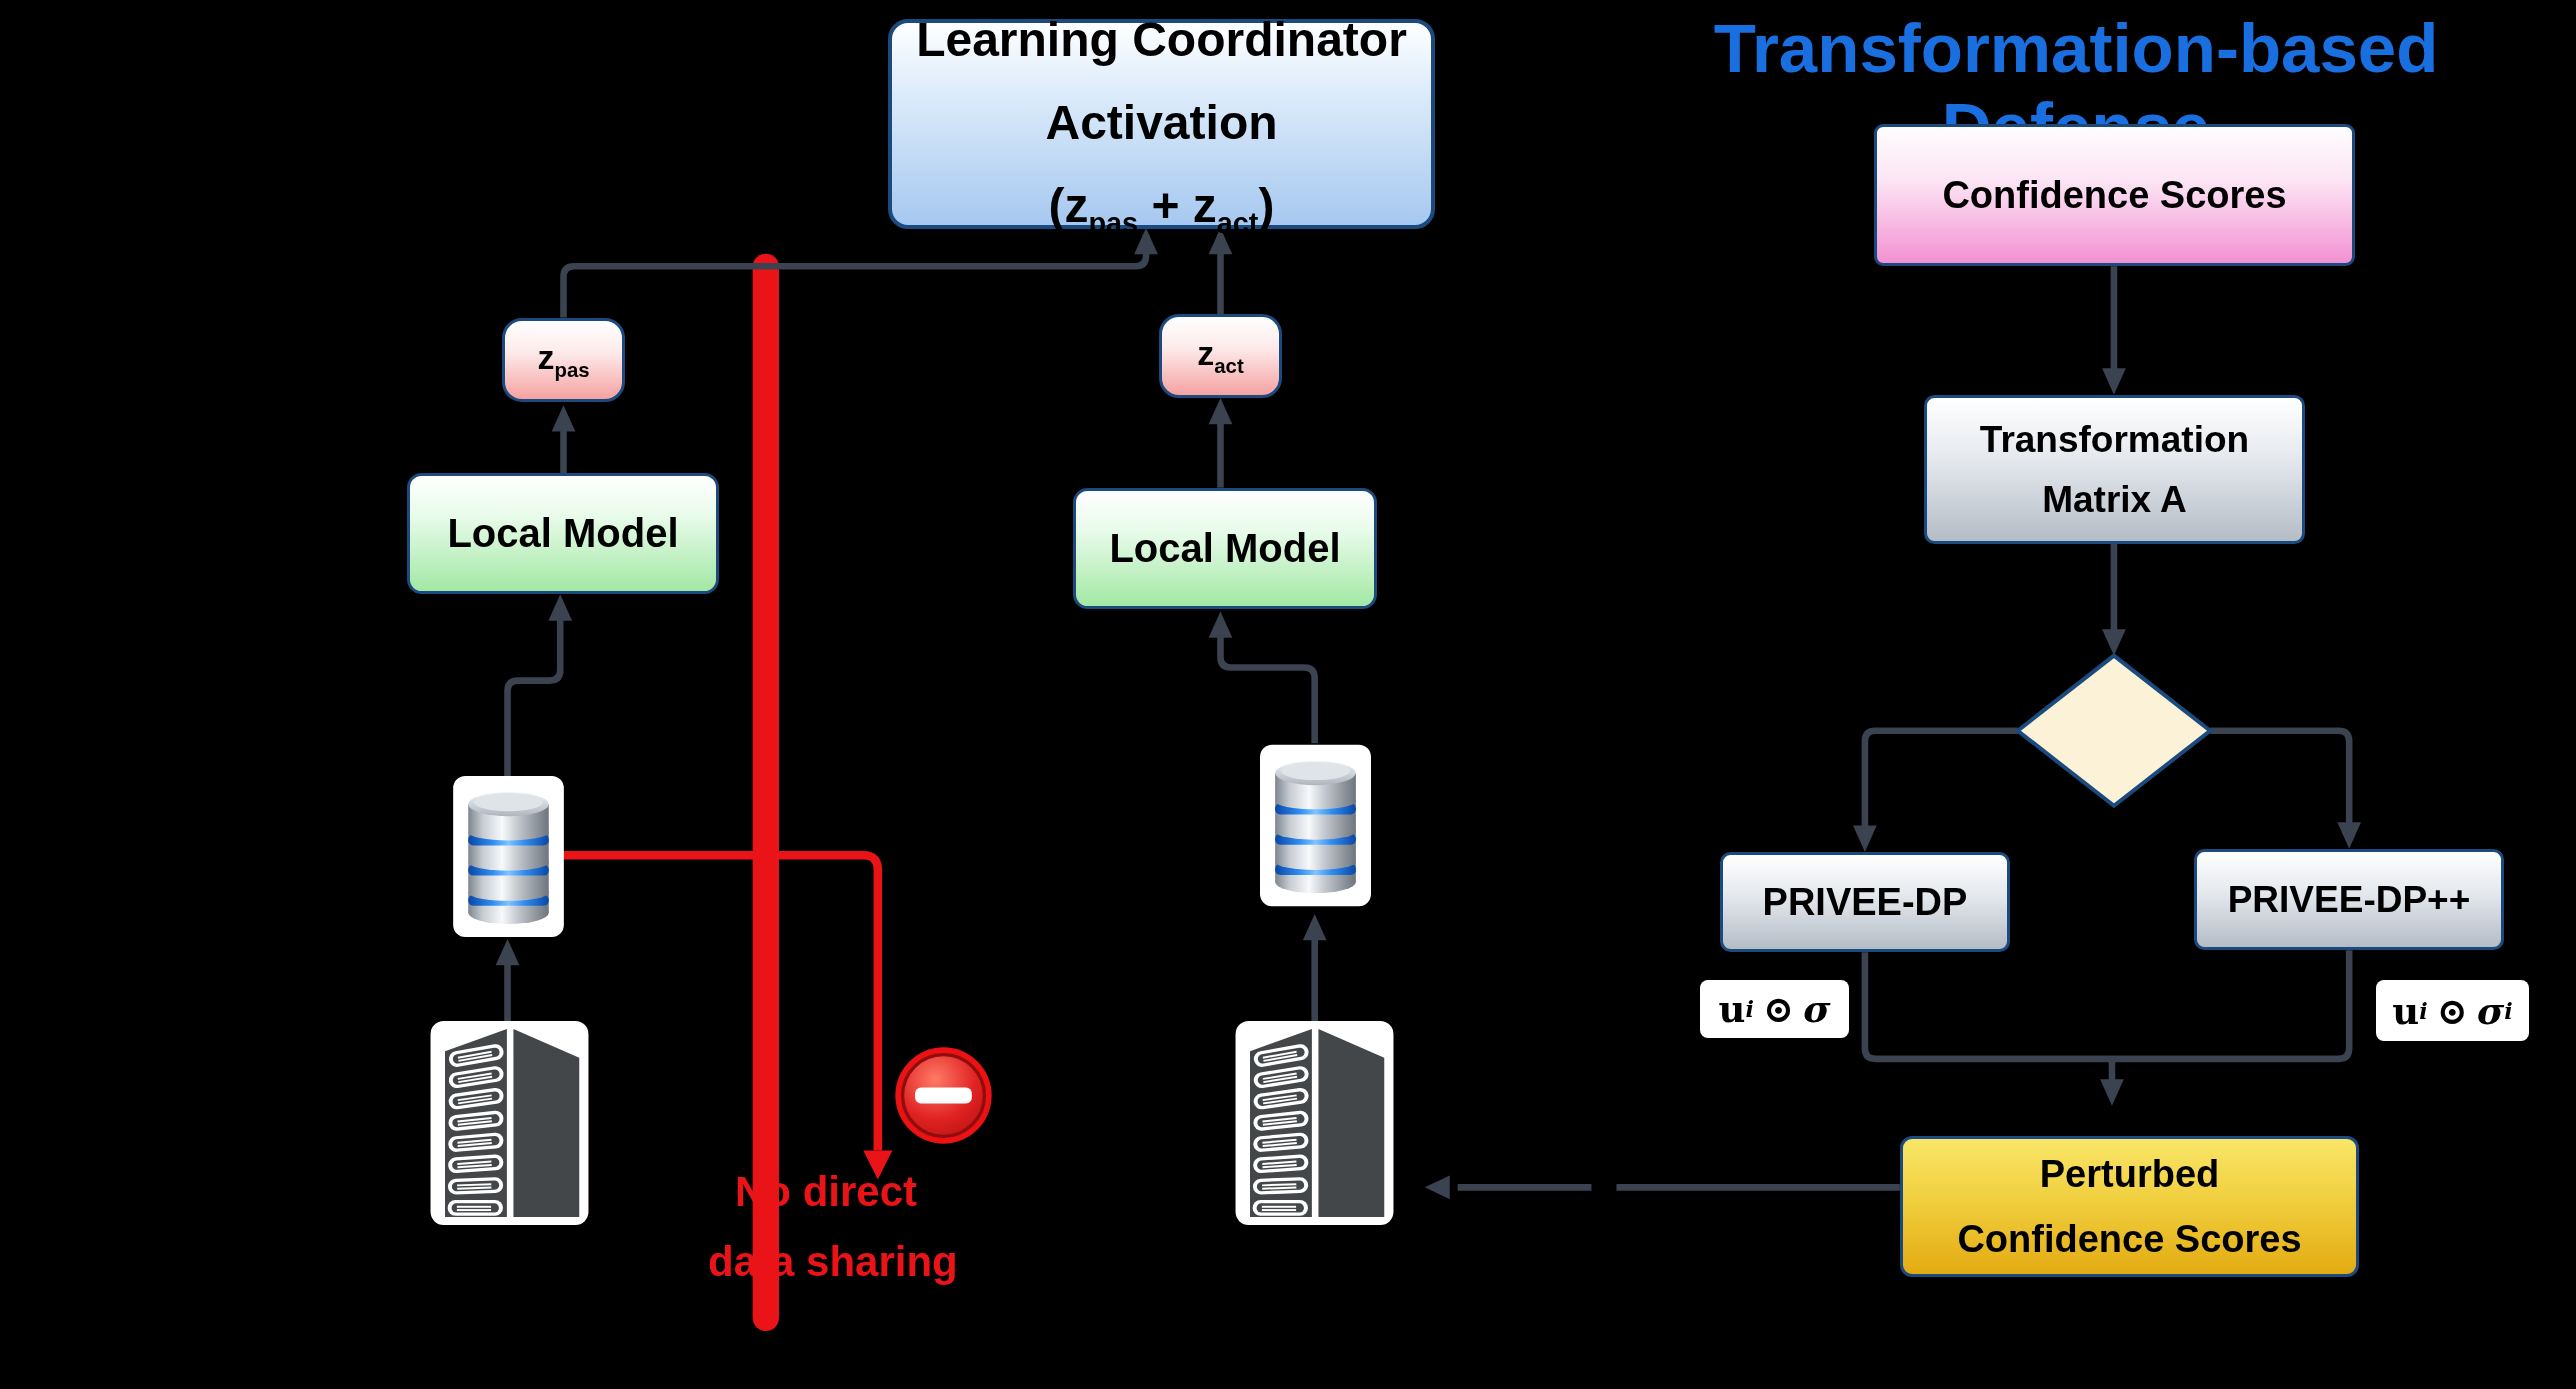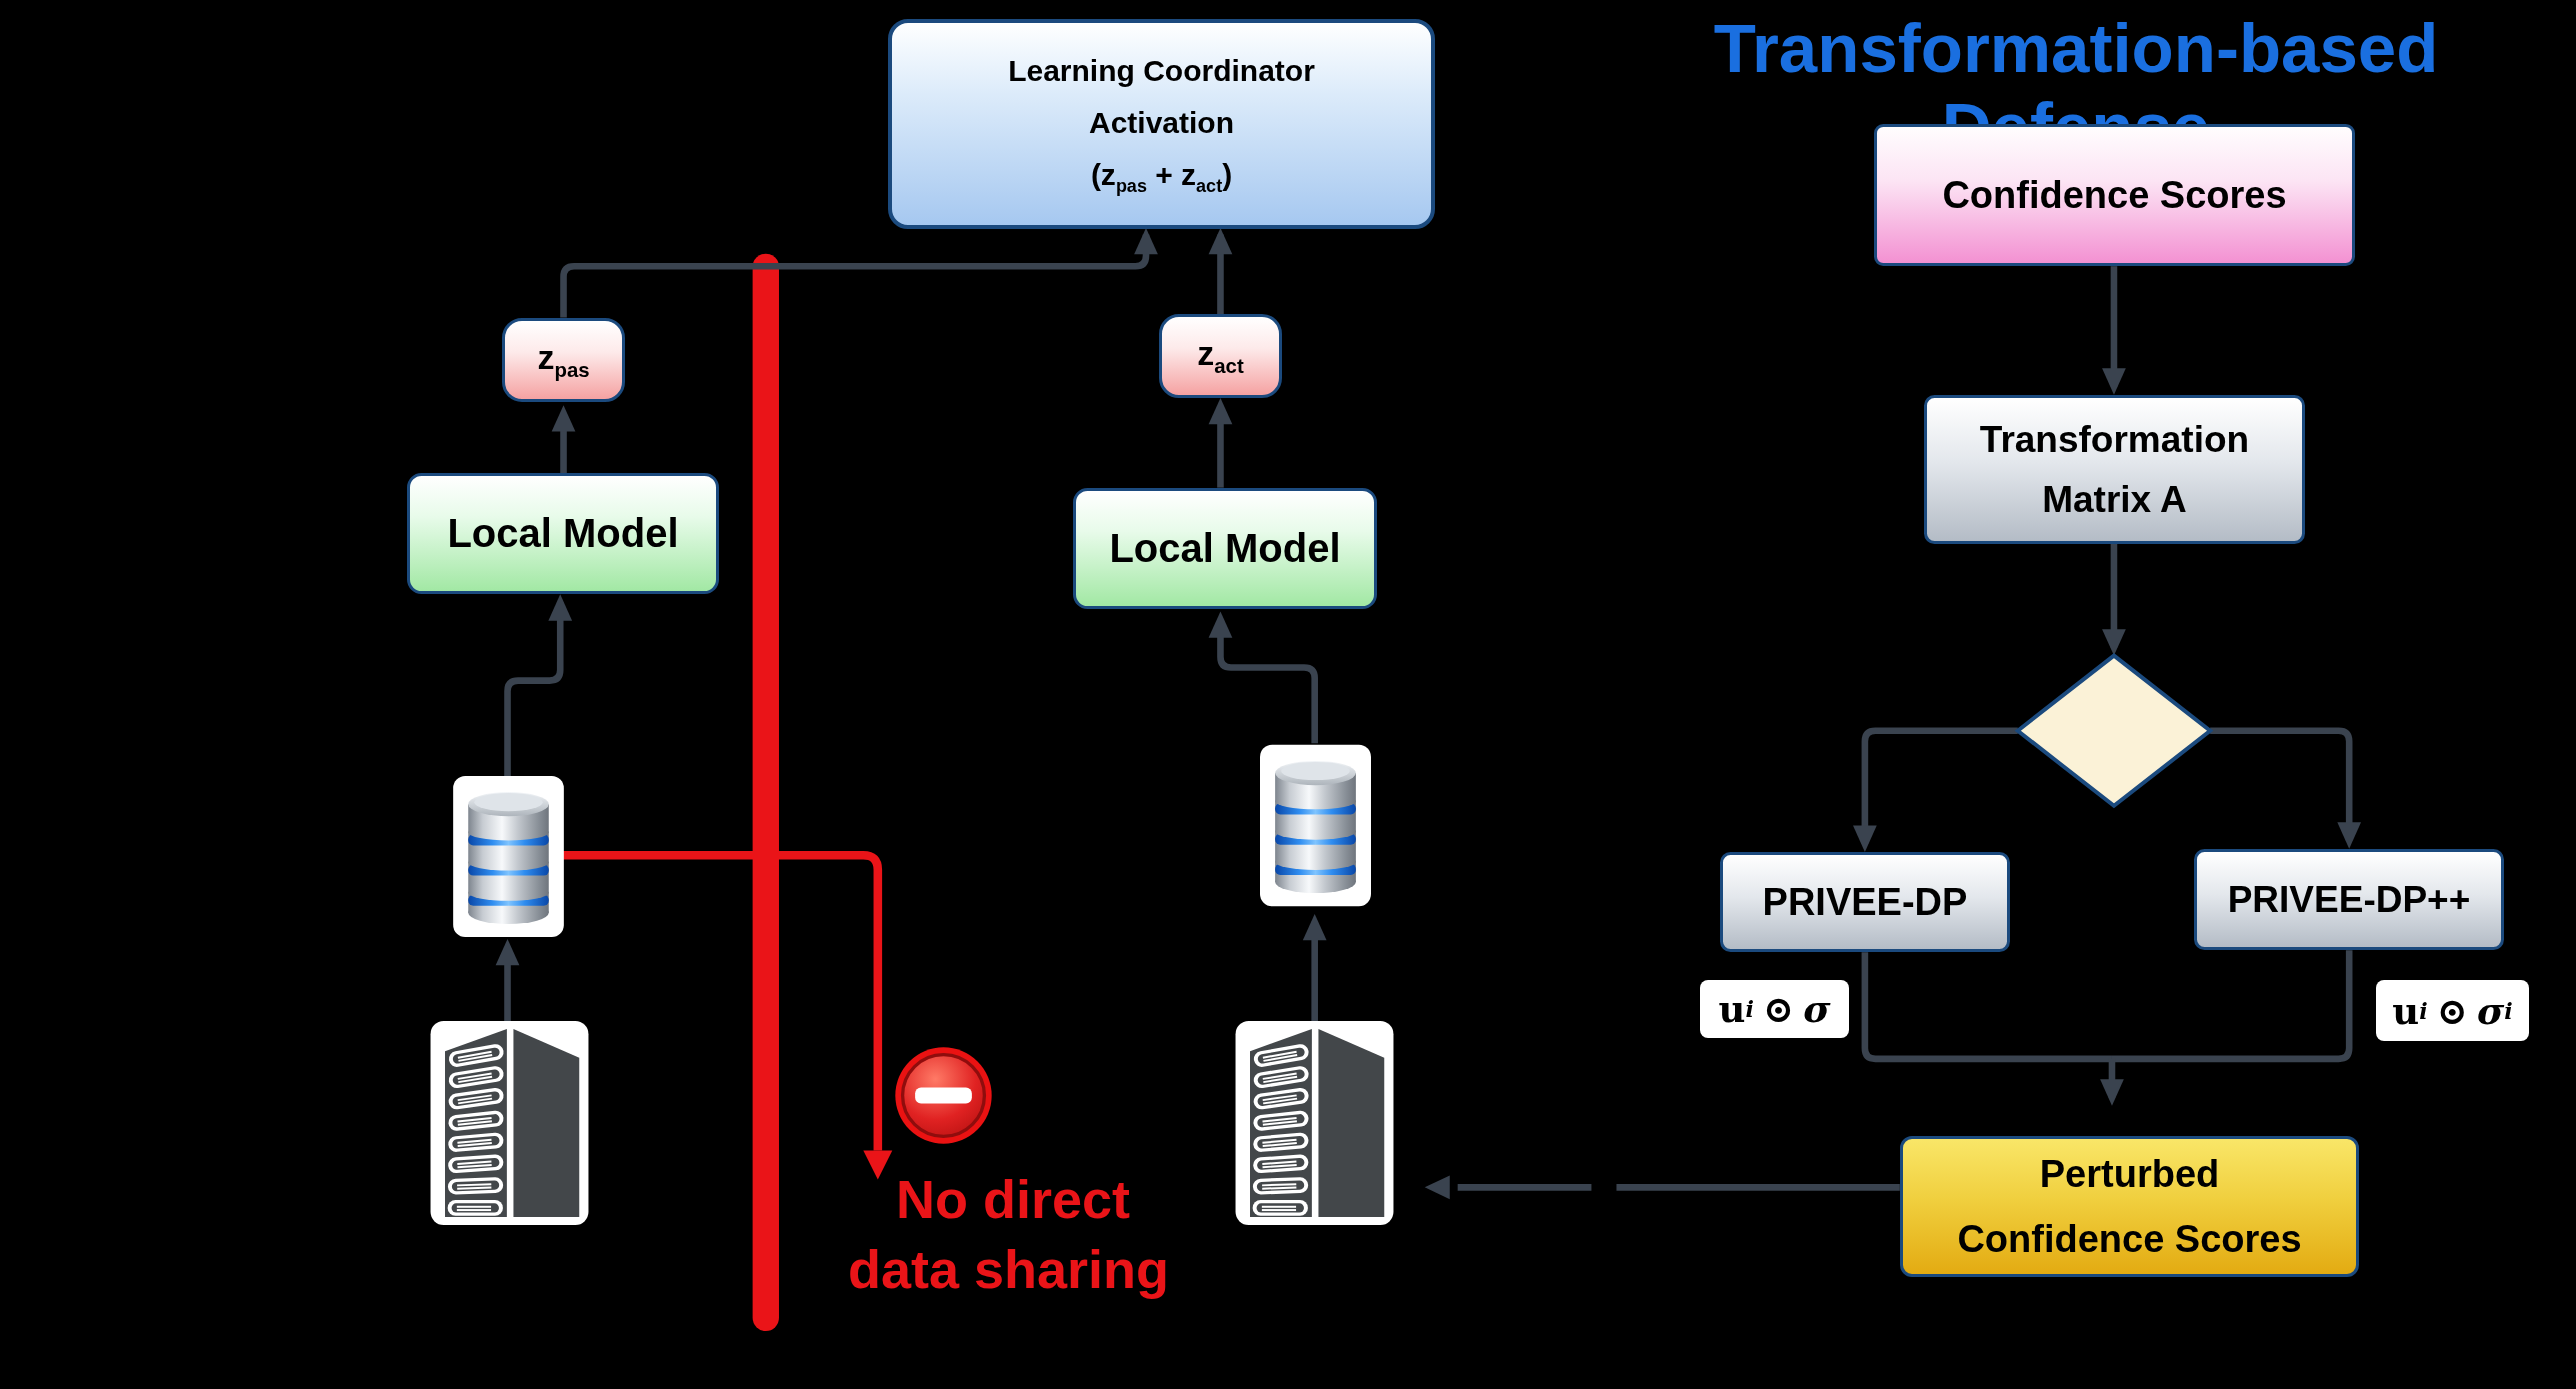--- a/index.html
+++ b/index.html
@@ -2,40 +2,40 @@
 <html style="font-size:10.5px"><head>
 <meta charset="utf-8">
 <style>
   html,body{margin:0;padding:0;background:#000;}
   #canvas{position:relative;width:2576px;height:1389px;background:#000;overflow:hidden;
           font-family:"Liberation Sans",sans-serif;}
   #wires{position:absolute;left:0;top:0;}
   .box{position:absolute;box-sizing:border-box;display:flex;flex-direction:column;
        align-items:center;justify-content:center;text-align:center;
        font-weight:bold;color:#000;border:3.3px solid #1b4a7e;border-radius:13px;}
-  .coord{border-radius:20px;border-width:4px;font-size:30px;line-height:1.72;
+  .coord{border-radius:20px;border-width:4px;font-size:48px;line-height:1.72;
          background:linear-gradient(180deg,#feffff 0%,#dcebfa 35%,#a6c8f0 100%);}
   .zbox{border-radius:20px;font-size:34px;
         background:linear-gradient(180deg,#ffffff 0%,#fdeaea 40%,#f5a2a2 100%);}
   .lm{border-radius:14.5px;font-size:40px;
       background:linear-gradient(180deg,#ffffff 0%,#e8fbea 35%,#a2e8a4 100%);}
   .pink{border-radius:9.2px;font-size:38px;
         background:linear-gradient(180deg,#fffdfe 0%,#fce4f4 40%,#f391d2 100%);}
   .gray{border-radius:10.5px;font-size:37px;line-height:1.6;
         background:linear-gradient(180deg,#ffffff 0%,#e3e7ec 45%,#b4bcc6 100%);}
   .gold{border-radius:12px;font-size:38px;line-height:1.7;
         background:linear-gradient(180deg,#f9e668 0%,#f0cf3e 45%,#e3ab12 100%);}
   .formula{position:absolute;box-sizing:border-box;background:#fff;border-radius:8px;
            display:flex;align-items:center;justify-content:center;
            font-family:"DejaVu Serif",serif;font-size:37px;font-weight:bold;color:#000;}
   .formula .op{margin:0 9.2px;font-style:normal;}
   .formula .sg{font-style:italic;}
   .formula sub,.subtxt sub{font-size:0.6em;font-weight:bold;}
   .formula sub{font-style:italic;}
-  .redtext{position:absolute;color:#ea1418;font-weight:bold;font-size:54px;text-align:right;}
+  .redtext{position:absolute;color:#ea1418;font-weight:bold;font-size:42px;text-align:left;}
   .title{position:absolute;left:1575px;top:9.2px;width:1002px;text-align:center;
          font-size:69px;font-weight:bold;color:#1a6fe0;}
   .icon{position:absolute;}
 </style>
 </head>
 <body>
 
 <div id="canvas">
 
   <svg id="wires" width="2576" height="1389" viewBox="0 0 3909 2108">

